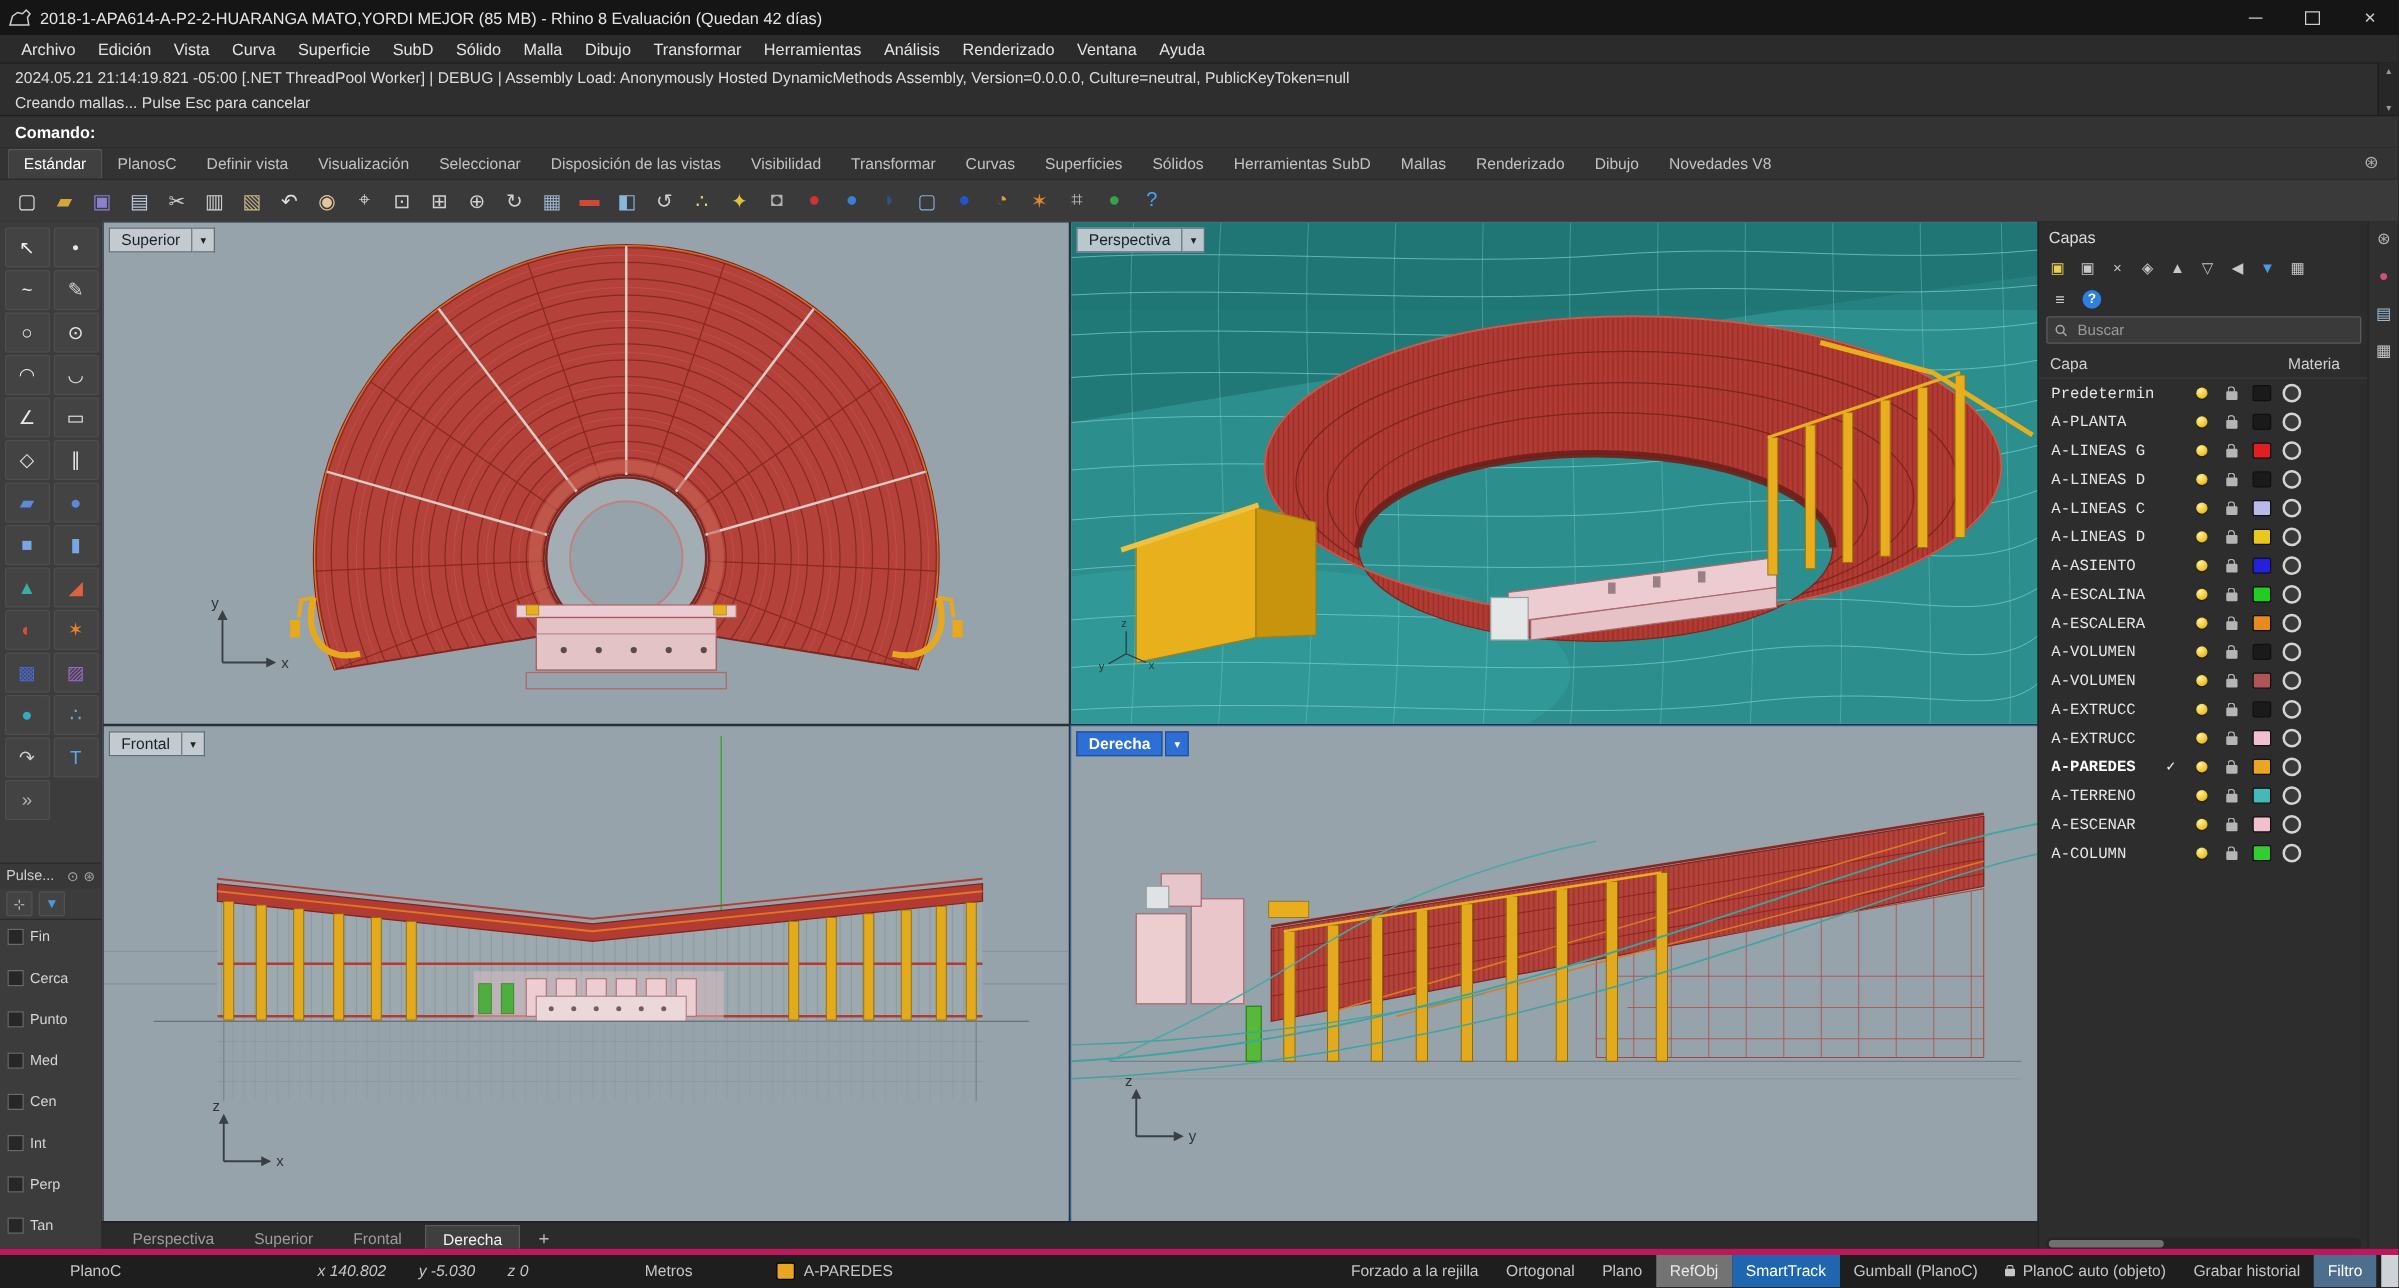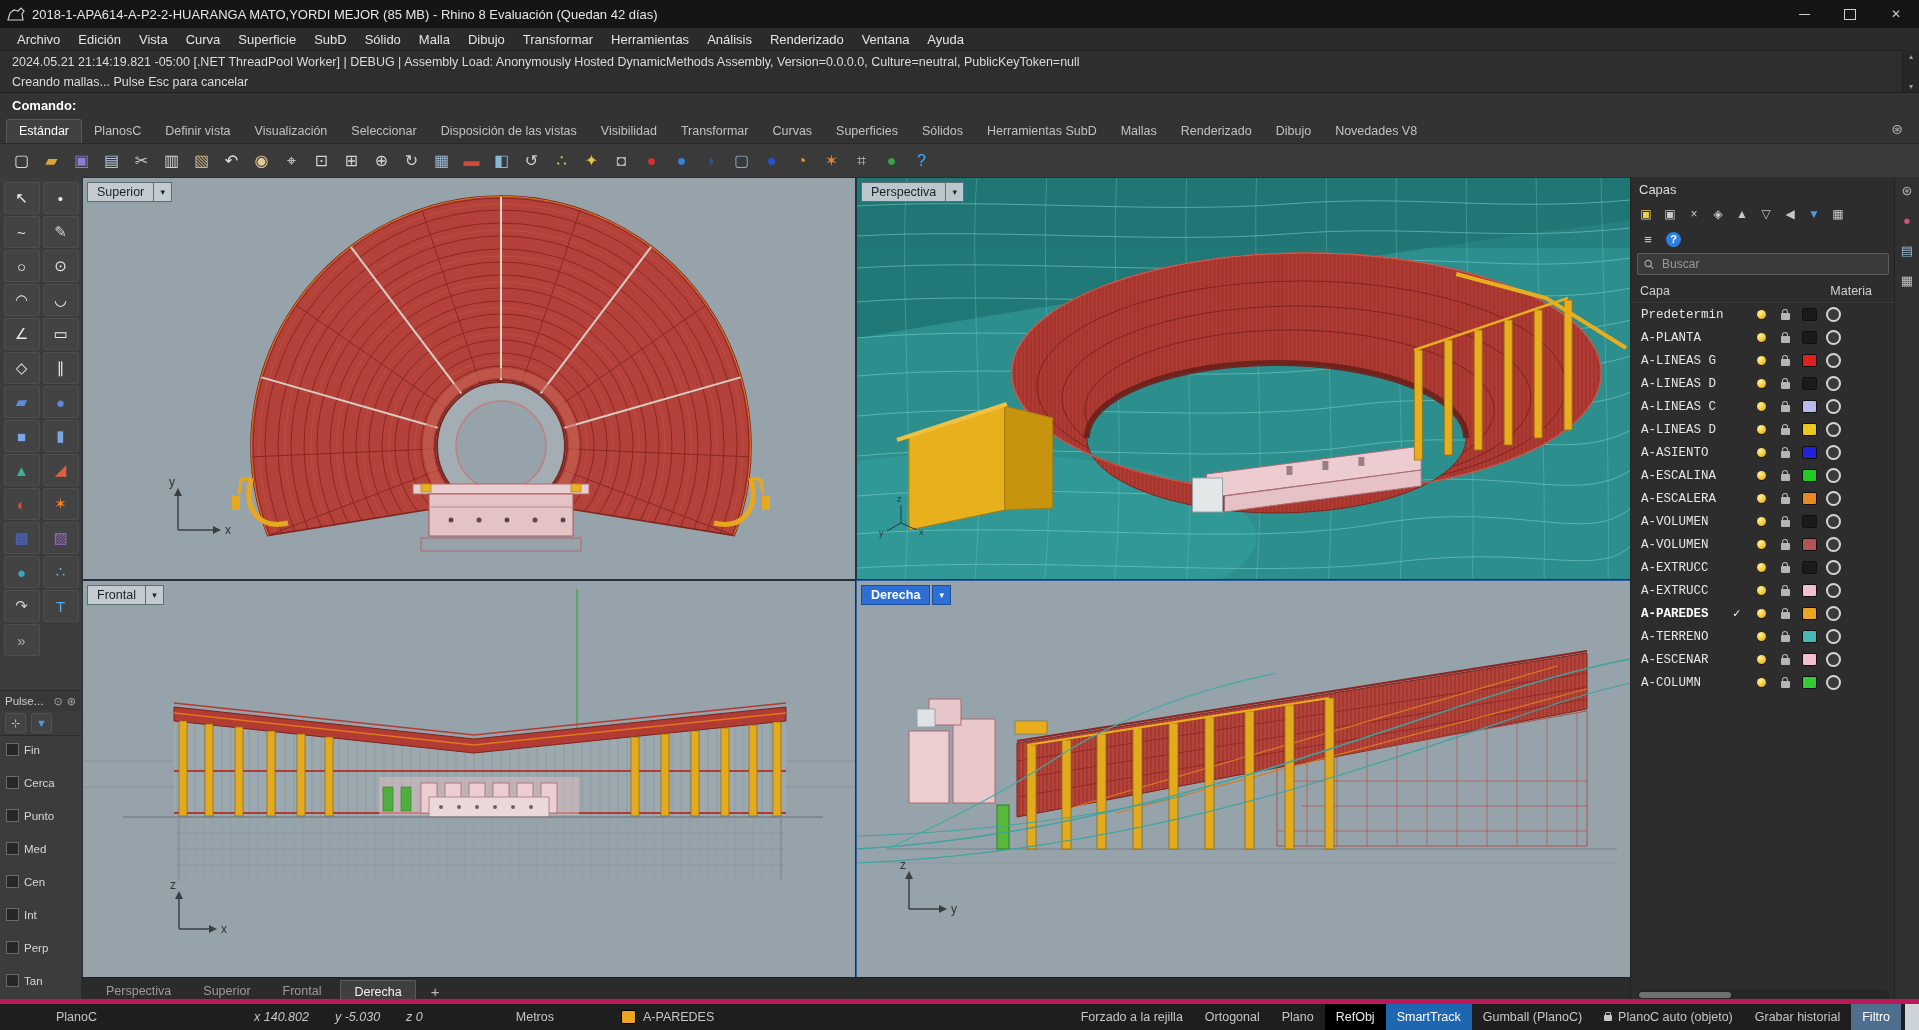--- a/index.html
+++ b/index.html
@@ -102,21 +102,21 @@
   
   .statusbar{position:absolute;left:0;right:0;bottom:0;height:26px;background:#1e1e1e;display:flex;align-items:center;font-size:12.5px;color:#c6c6c6;border-top:5px solid #be185d;}
   .sb-item{padding:0 11px;height:100%;display:flex;align-items:center;white-space:nowrap;}
   .sb-cplane{margin-left:45px;width:120px;}
   .sb-coords{display:flex;margin-left:55px;gap:2px;font-style:italic;}
   .sb-coords .sb-item{padding:0 12px;}
   .sb-units{margin-left:70px;}
   .sb-layerchip{margin-left:45px;display:flex;align-items:center;gap:7px;}
   .sb-swatch{width:13px;height:12px;border:1px solid #000;border-radius:2px;}
   .sb-toggles{margin-left:auto;display:flex;align-items:center;height:100%;}
-  .sb-osnapb{background:#000000;color:#e9e9e9;}
+  .sb-osnapb{background:#737373;color:#e9e9e9;}
   .sb-smart{background:#1f66b0;color:#fff;}
   .sb-filter{background:#4e6e8e;color:#fff;}
   .slock{width:8px;height:6px;background:#c6c6c6;border-radius:1px;position:relative;margin-right:6px;margin-top:2px;}
   .slock::before{content:"";position:absolute;top:-3.5px;left:1px;width:4px;height:3.5px;border:1px solid #c6c6c6;border-bottom:none;border-radius:2px 2px 0 0;}
   .sb-cap{width:14px;height:100%;background:#cdd3d7;margin-left:4px;}
   svg text{font-family:"Liberation Sans",sans-serif;}
 </style>
 </head>
 <body>
 

